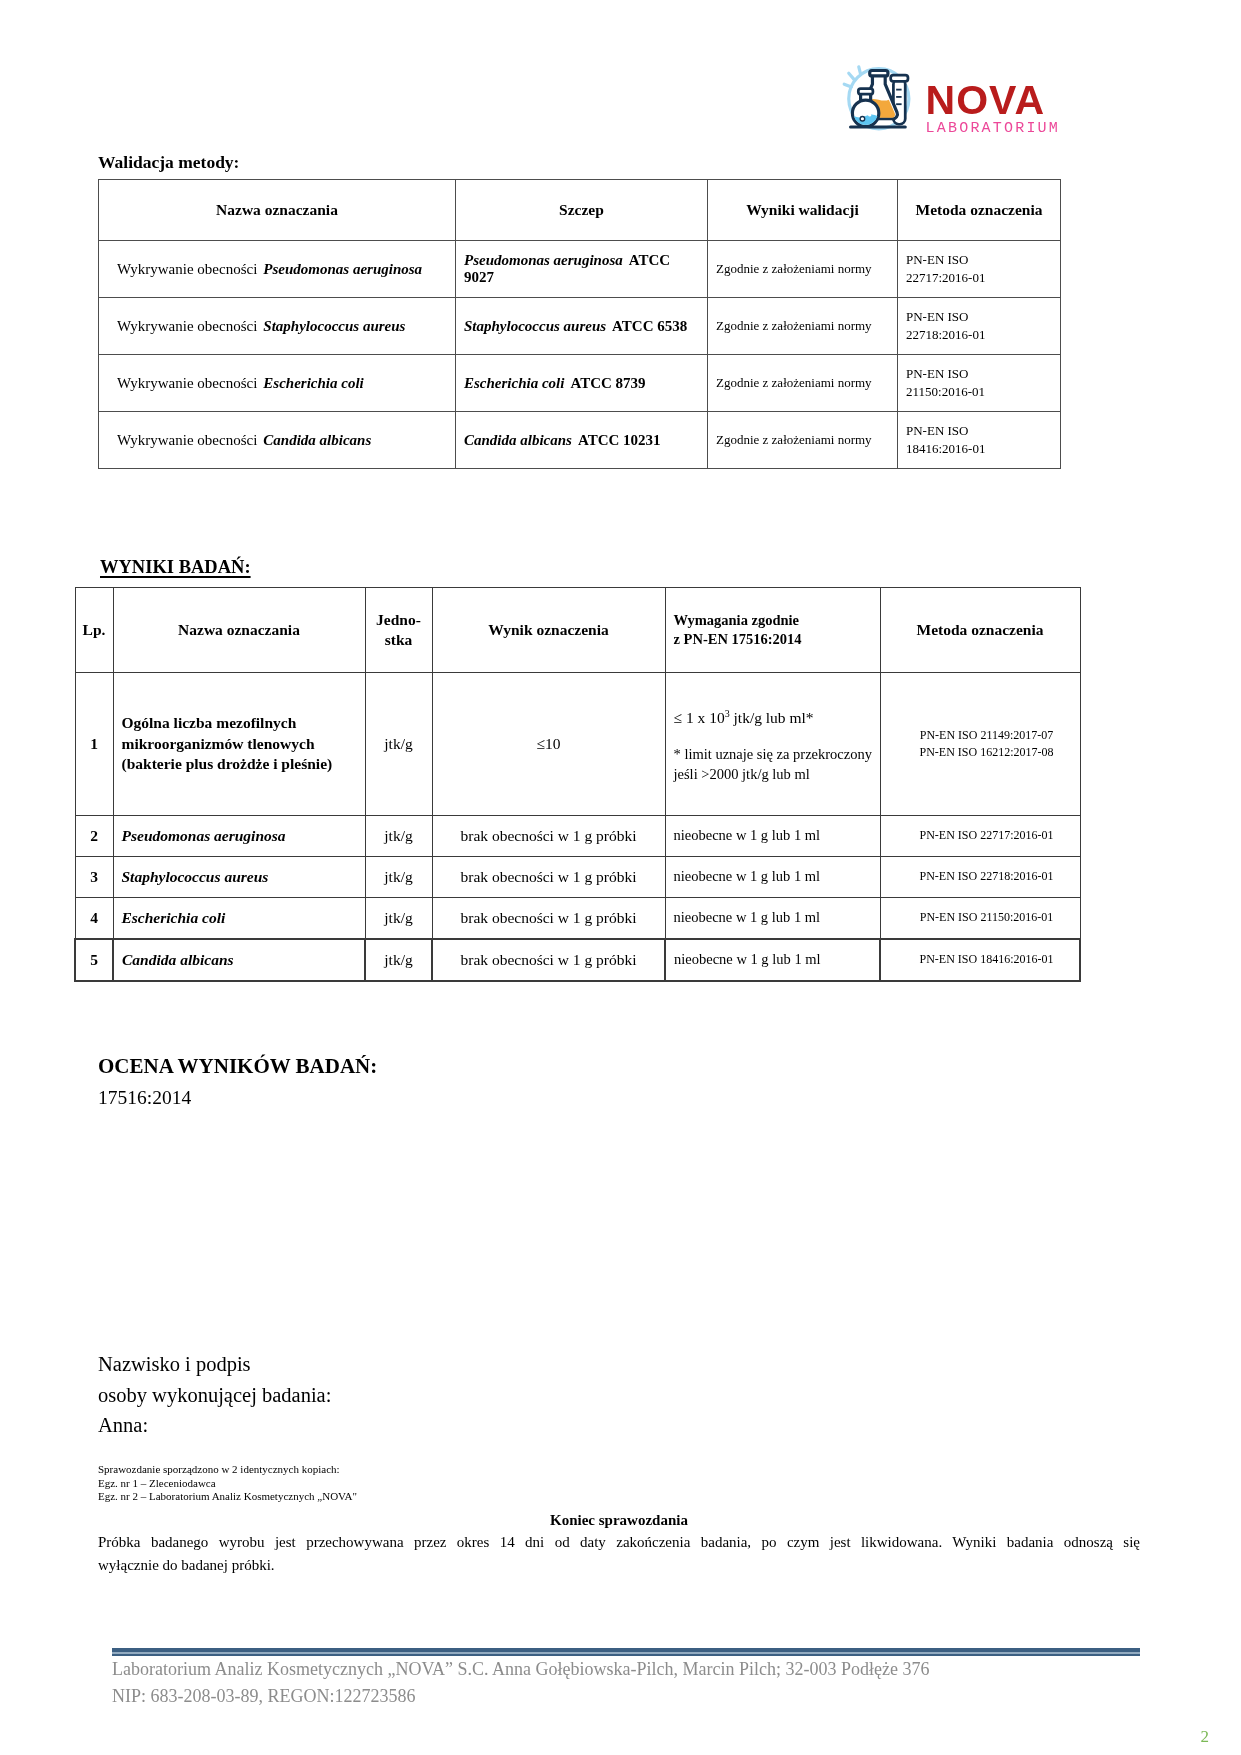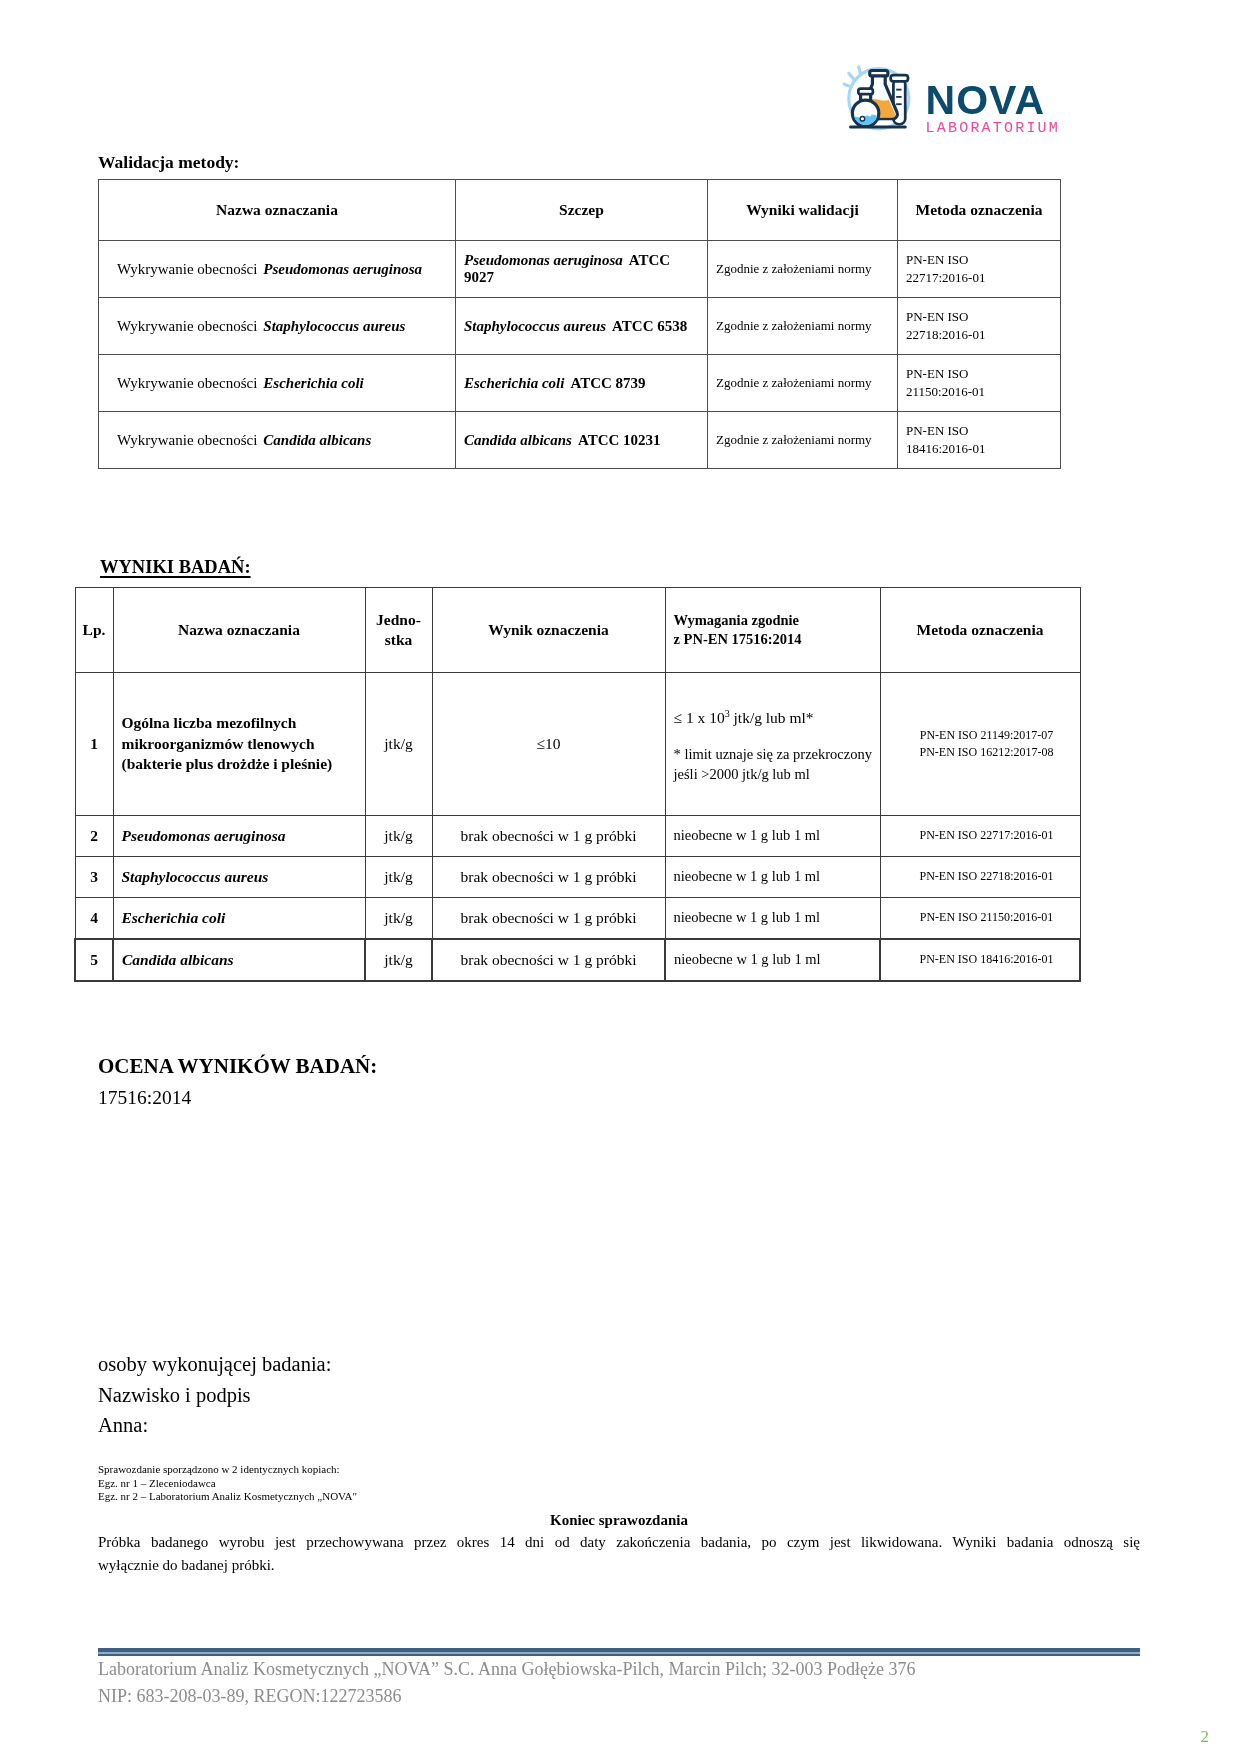--- a/index.html
+++ b/index.html
@@ -6,21 +6,21 @@
   .page{
     width:1241px;height:1755px;background:#ffffff;position:relative;overflow:hidden;
     font-family:"Liberation Serif","DejaVu Serif",serif;color:#000;margin:0 auto;
   }
   .content{padding:0 101px 0 98px;}
 
   
   .logo-row{display:flex;justify-content:flex-end;align-items:center;padding-top:56px;height:80px;margin-right:80px;}
   .logo-icon{flex:0 0 auto;}
   .logo-text{margin-left:8px;}
-  .logo-name{font-family:"Liberation Sans","DejaVu Sans",sans-serif;font-weight:800;font-size:41px;line-height:40px;letter-spacing:1px;color:#0c4a6e;margin-top:24px;}
+  .logo-name{font-family:"Liberation Sans","DejaVu Sans",sans-serif;font-weight:800;font-size:41px;line-height:40px;letter-spacing:1px;color:#b91c1c;margin-top:24px;}
   .logo-sub{font-family:Liberation Mono, monospace;font-size:15px;letter-spacing:2.2px;color:#ec4899;margin-top:0px;}
 
   
   .h-walidacja{font-weight:bold;font-size:17.5px;margin:16px 0 6px 0;}
   .h-wyniki{font-weight:bold;font-size:18.5px;text-decoration:underline;text-decoration-thickness:2px;text-underline-offset:3px;margin:88px 0 9px 2px;}
   .h-ocena{font-weight:bold;font-size:21px;margin:72px 0 4px 0;}
 
   
   table{border-collapse:collapse;table-layout:fixed;}
   .t1{width:962px;font-size:15px;}
@@ -58,21 +58,21 @@
 
   
   .signature{margin-top:238px;font-size:20.5px;line-height:30.5px;}
 
   
   .copies{margin-top:22px;font-size:11px;line-height:1.25;}
   .koniec{font-weight:bold;font-size:15px;text-align:center;margin-top:8px;}
   .closing-text{font-size:15px;margin:2px 0 0 0;line-height:1.5;}
 
   
-  .footer{position:absolute;left:98px;right:101px;top:1648px;}
+  .footer{position:absolute;left:112px;right:101px;top:1648px;}
   .footer-rule{border-top:4px solid #3c5f82;border-bottom:2px solid #3c5f82;height:2px;background:#93abc0;}
   .footer-line{color:#8c8c8c;font-size:18px;line-height:1.5;}
   .footer-line:first-of-type{margin-top:6px;}
   .page-number{position:absolute;right:32px;bottom:8px;color:#7cb956;font-size:17px;}
 </style>
 </head>
 <body>
 
 <div class="page">
   <div class="content">
@@ -246,22 +246,22 @@
         </tr>
       </tbody>
     </table>
 
     <div class="h-ocena">OCENA WYNIKÓW BADAŃ:</div>
     <div class="ocena-text">
       <div>17516:2014</div>
     </div>
 
     <div class="signature">
+      <div>Nazwisko i podpis</div>
       <div>osoby wykonującej badania:</div>
-      <div>Nazwisko i podpis</div>
       <div>Anna:</div>
     </div>
 
     <div class="copies">
       <div>Sprawozdanie sporządzono w 2 identycznych kopiach:</div>
       <div>Egz. nr 1 – Zleceniodawca</div>
       <div>Egz. nr 2 – Laboratorium Analiz Kosmetycznych „NOVA"</div>
     </div>
 
     <div class="koniec">Koniec sprawozdania</div>

